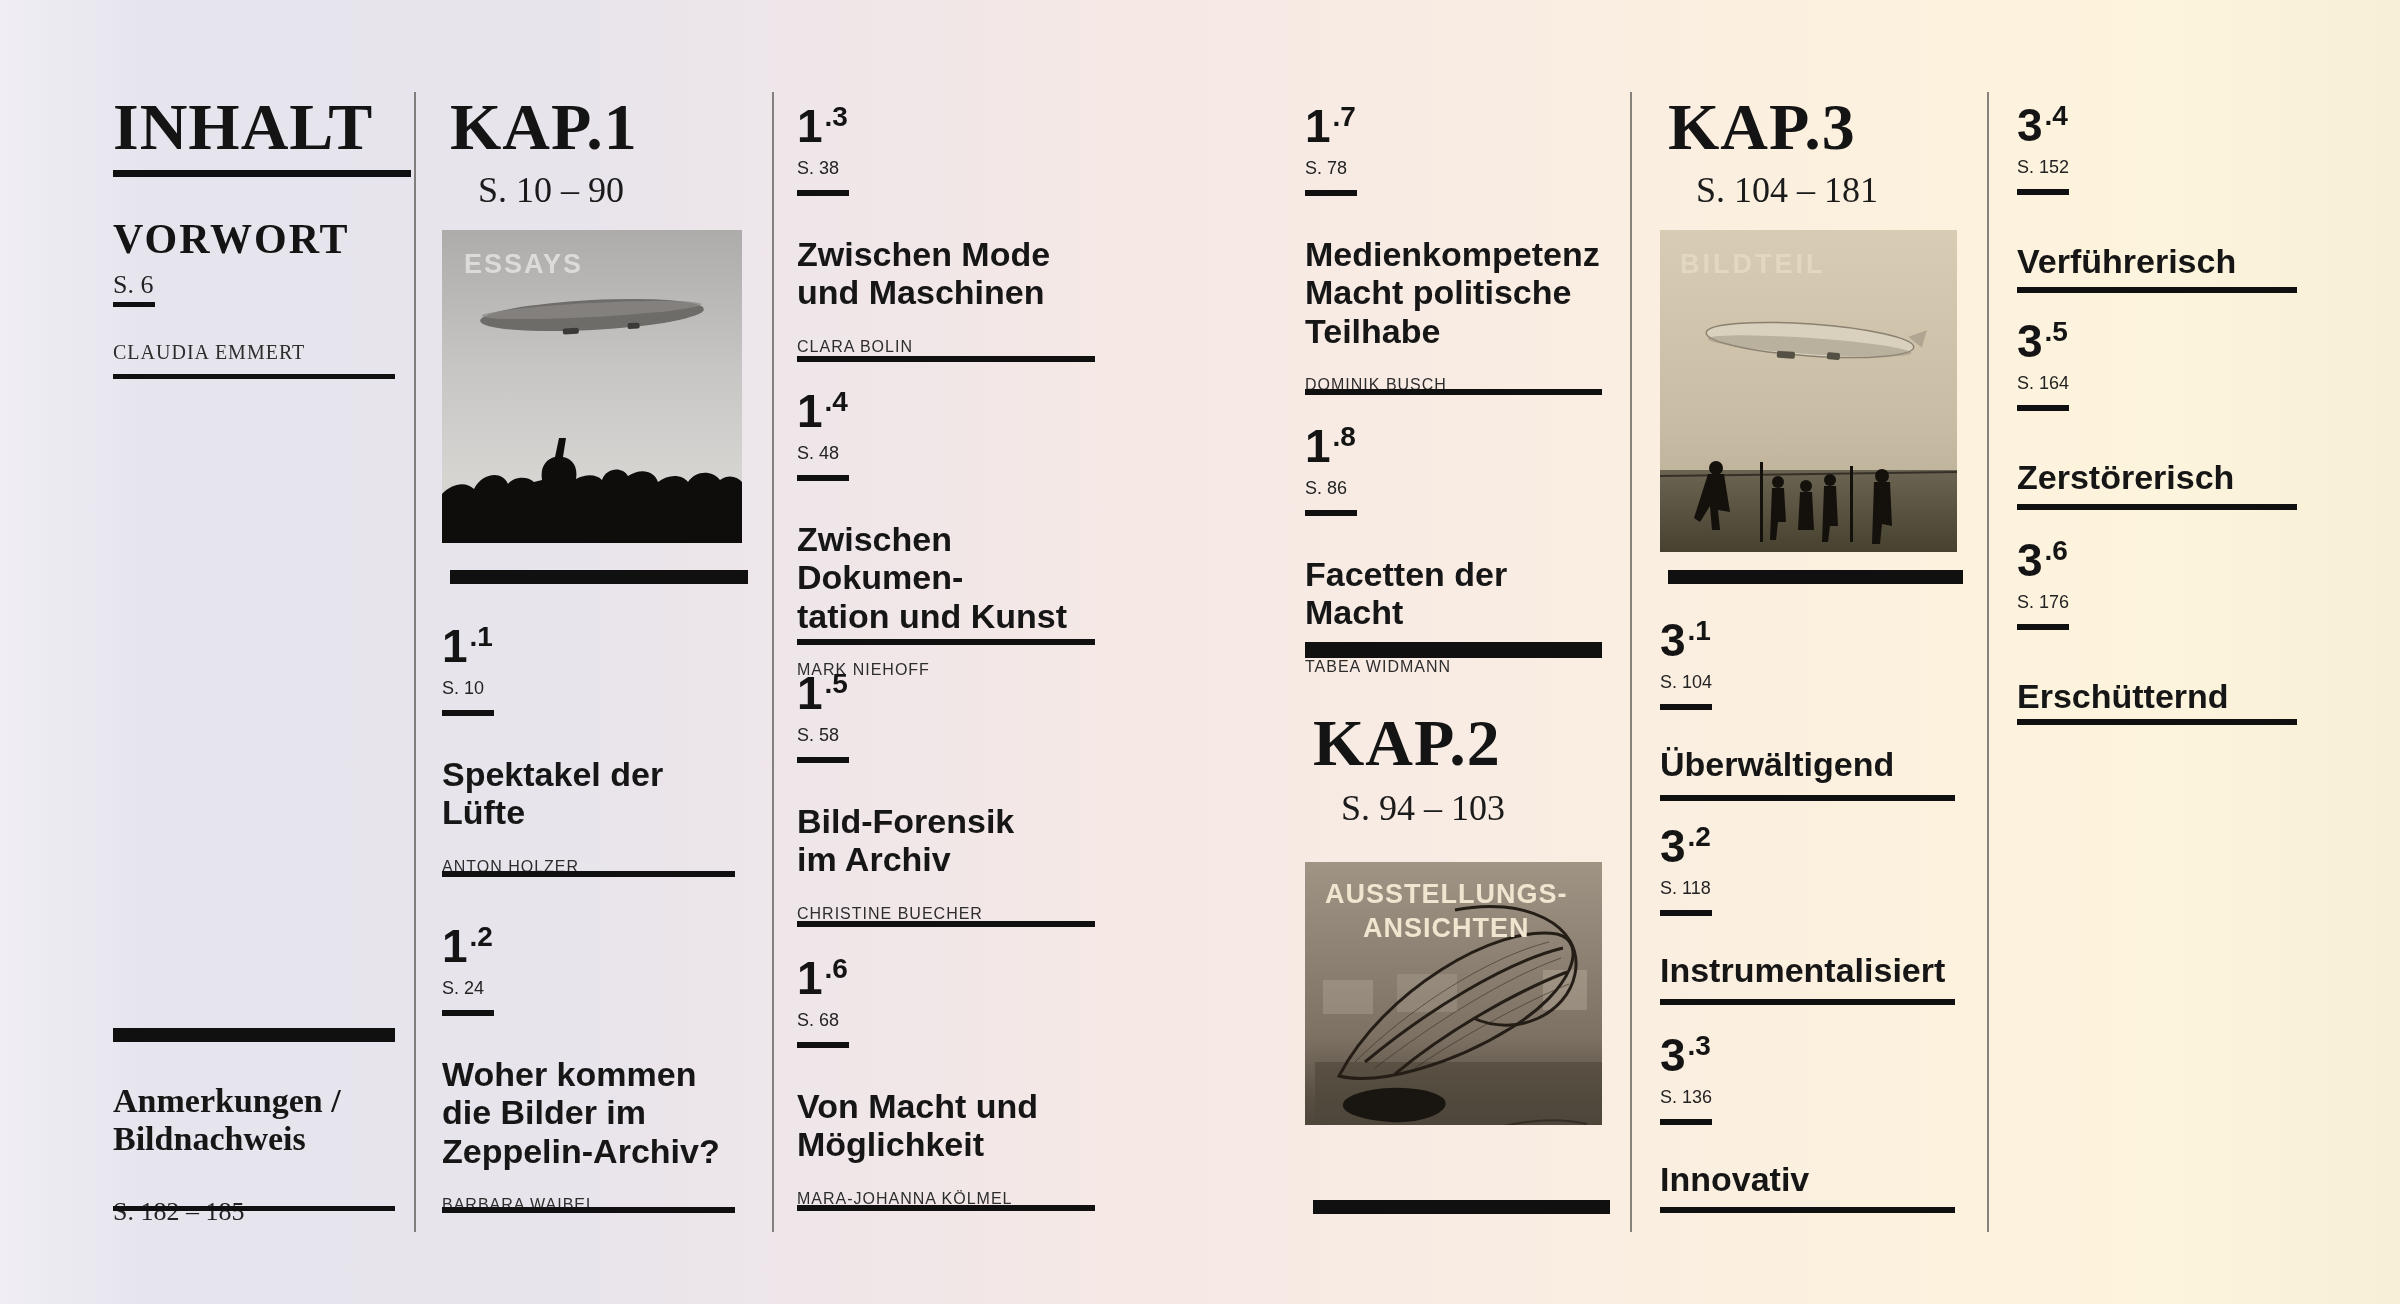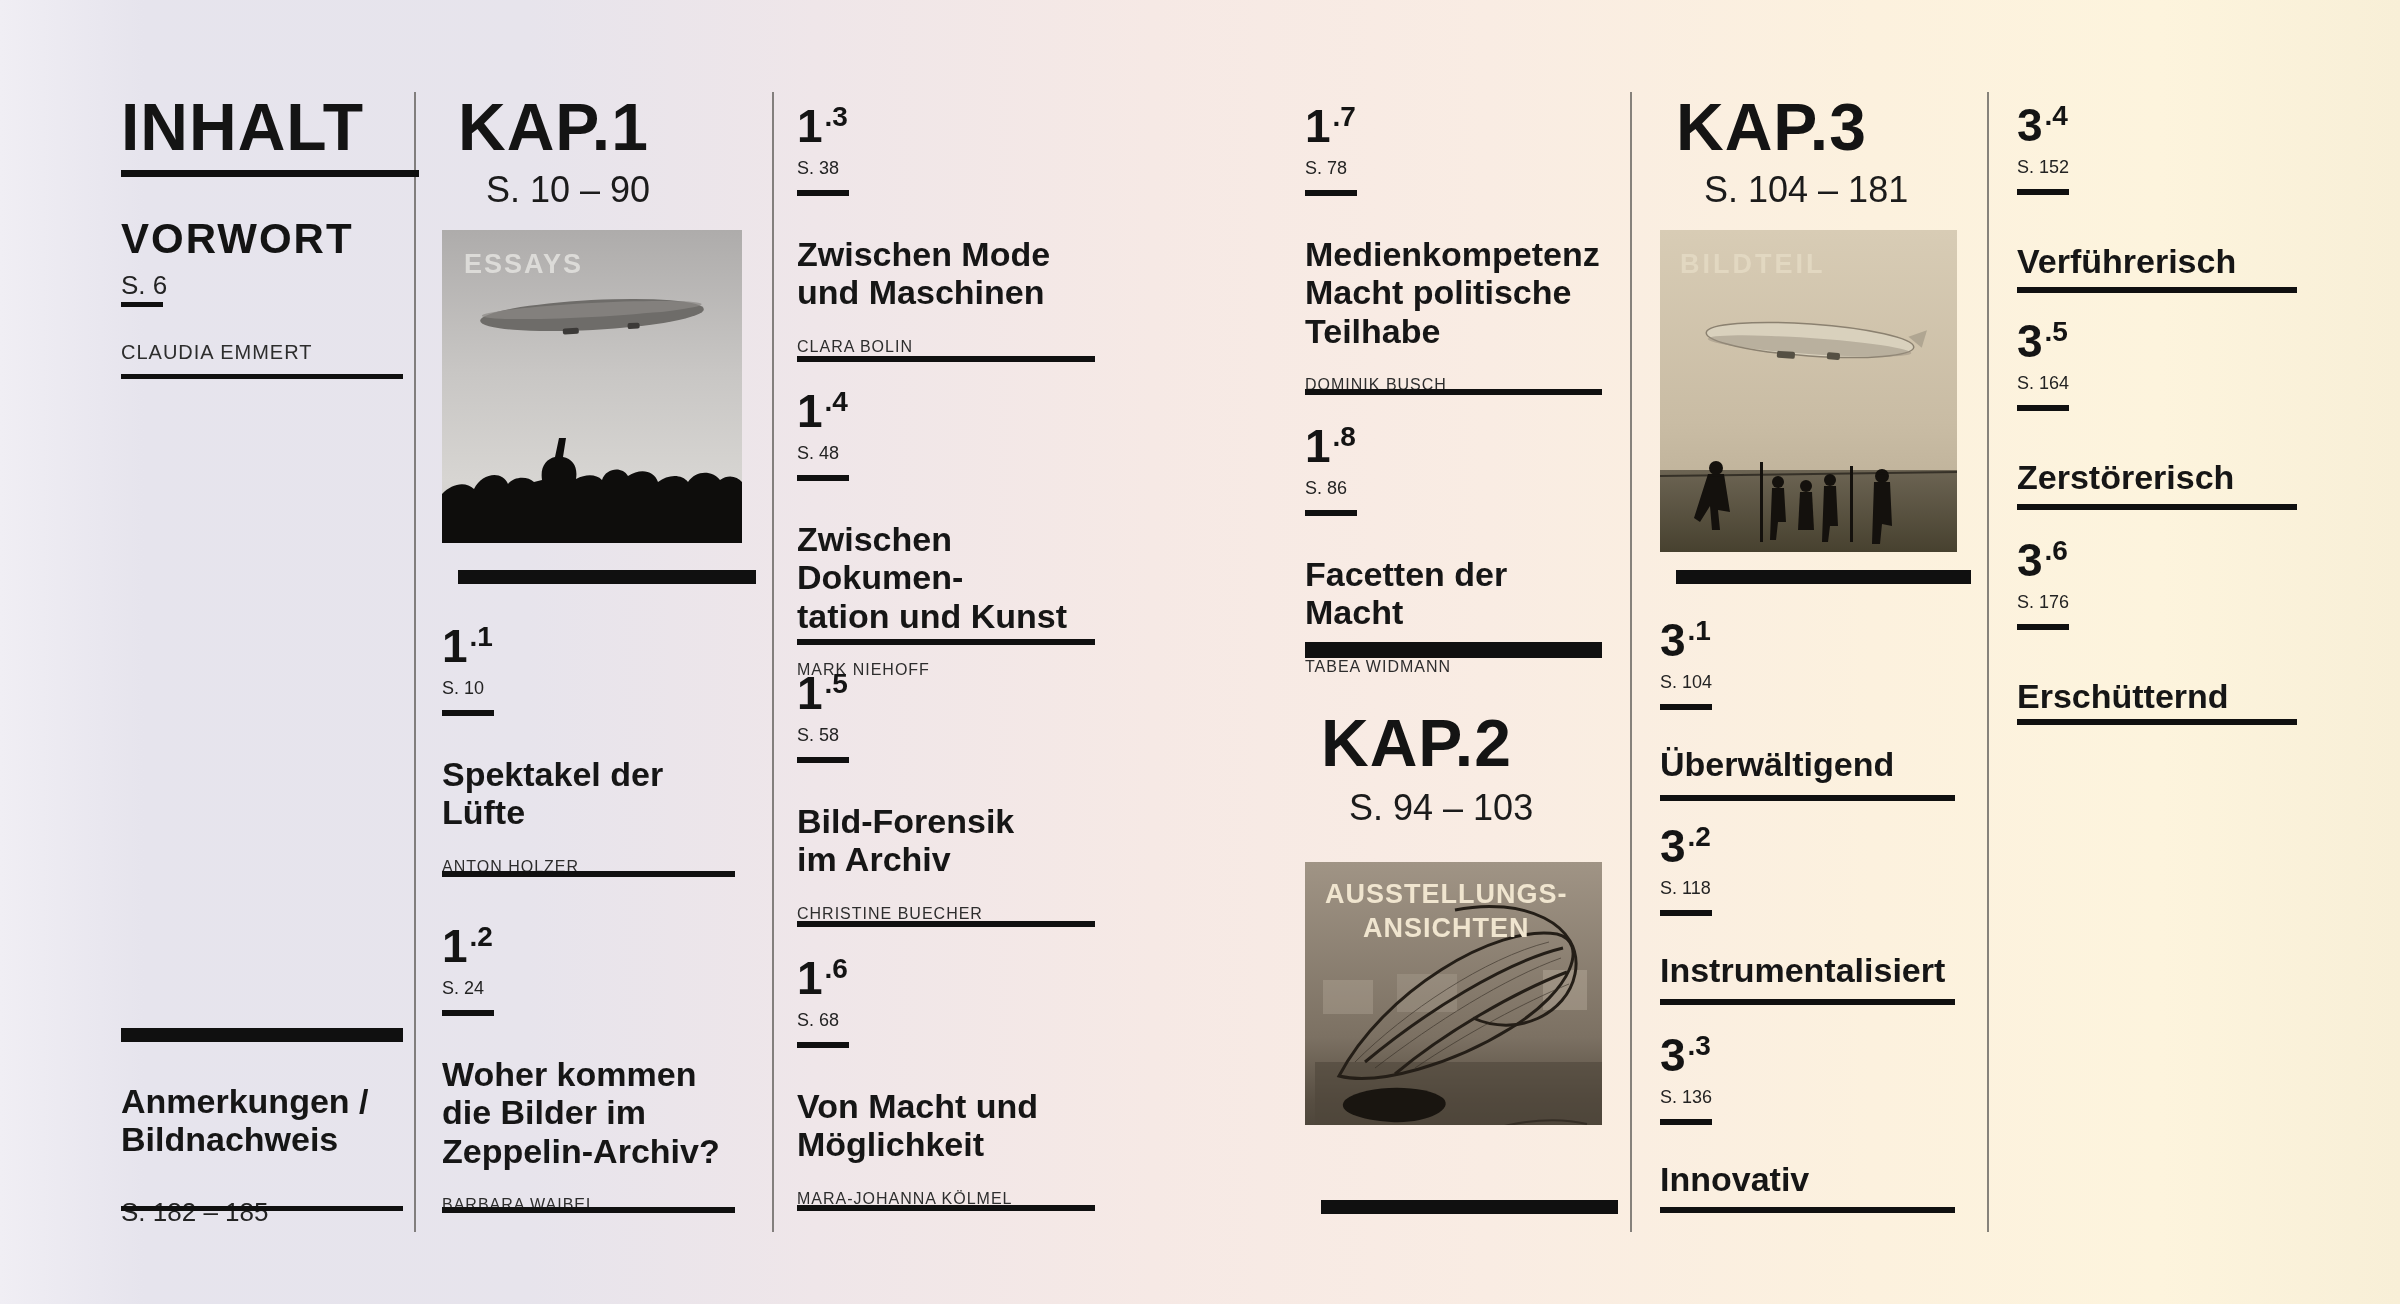--- a/index.html
+++ b/index.html
@@ -1,20 +1,20 @@
 <!DOCTYPE html>
 <html><head>
 <meta charset="utf-8">
 <style>
   html,body{margin:0;padding:0;}
   body{font-family:"Liberation Sans",sans-serif;}
   #canvas{position:relative;width:2400px;height:1304px;overflow:hidden;
     background:linear-gradient(90deg,#f0eef4 0%,#e6e4ed 6%,#e7e4ec 22%,#efe6e9 34%,#f6e9e5 48%,#f9ece3 62%,#fcf1de 78%,#fdf4dd 90%,#f8efd7 100%);}
   .col{position:absolute;top:0;height:1304px;}
-  .abs{position:absolute;left:16px;}
+  .abs{position:absolute;left:8px;font-family:Liberation Serif, serif;}
   .divider{position:absolute;width:2px;background:#5f5c58;opacity:.75;}
   .big-title{font-size:66px;font-weight:bold;letter-spacing:1px;color:#141414;line-height:1;white-space:nowrap;}
   .big-pages{font-size:36px;color:#1b1b1b;line-height:1;white-space:nowrap;margin-left:28px;}
   .rule{background:#101010;}
   .photo{position:absolute;overflow:hidden;text-align:center;}
   .photo svg{display:block;}
   .img-cap{position:absolute;font-weight:bold;font-size:27px;letter-spacing:2px;line-height:1.25;}
   .entry{position:absolute;left:0;right:0;}
   .entry .num{font-size:46px;font-weight:bold;line-height:1;color:#141414;}
   .entry .num .s{font-size:28px;position:relative;top:-16px;margin-left:2px;}

